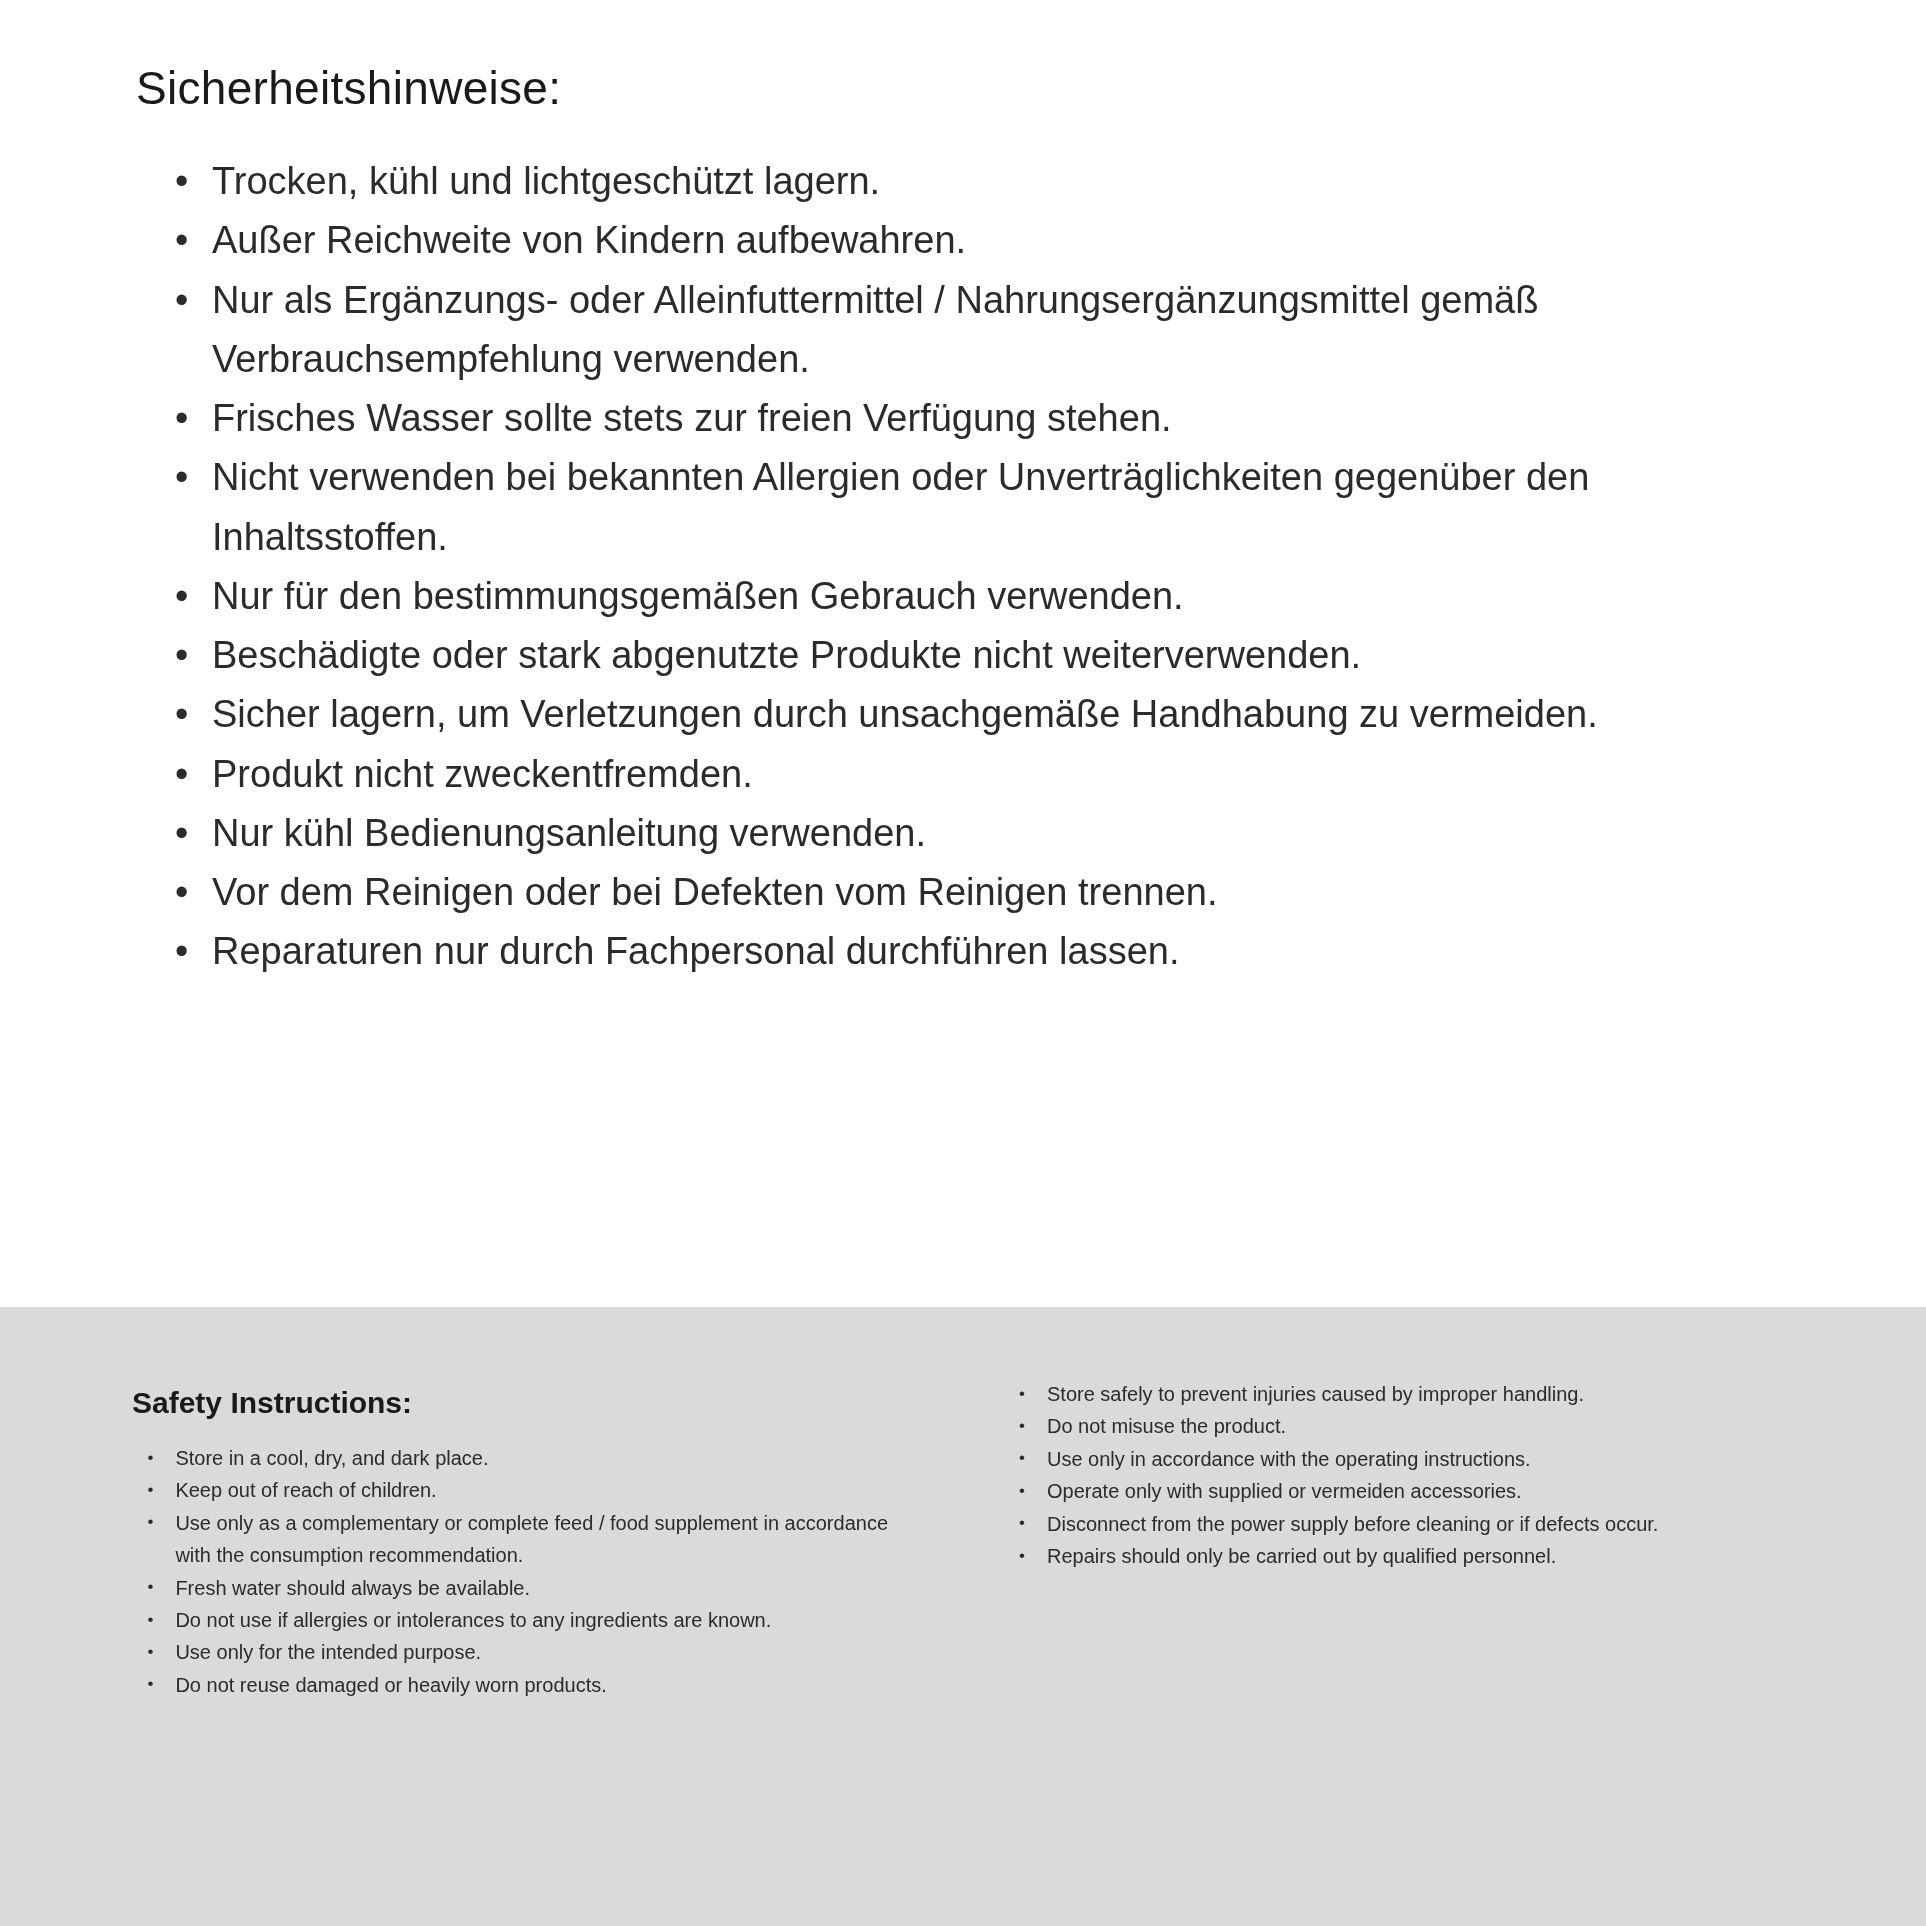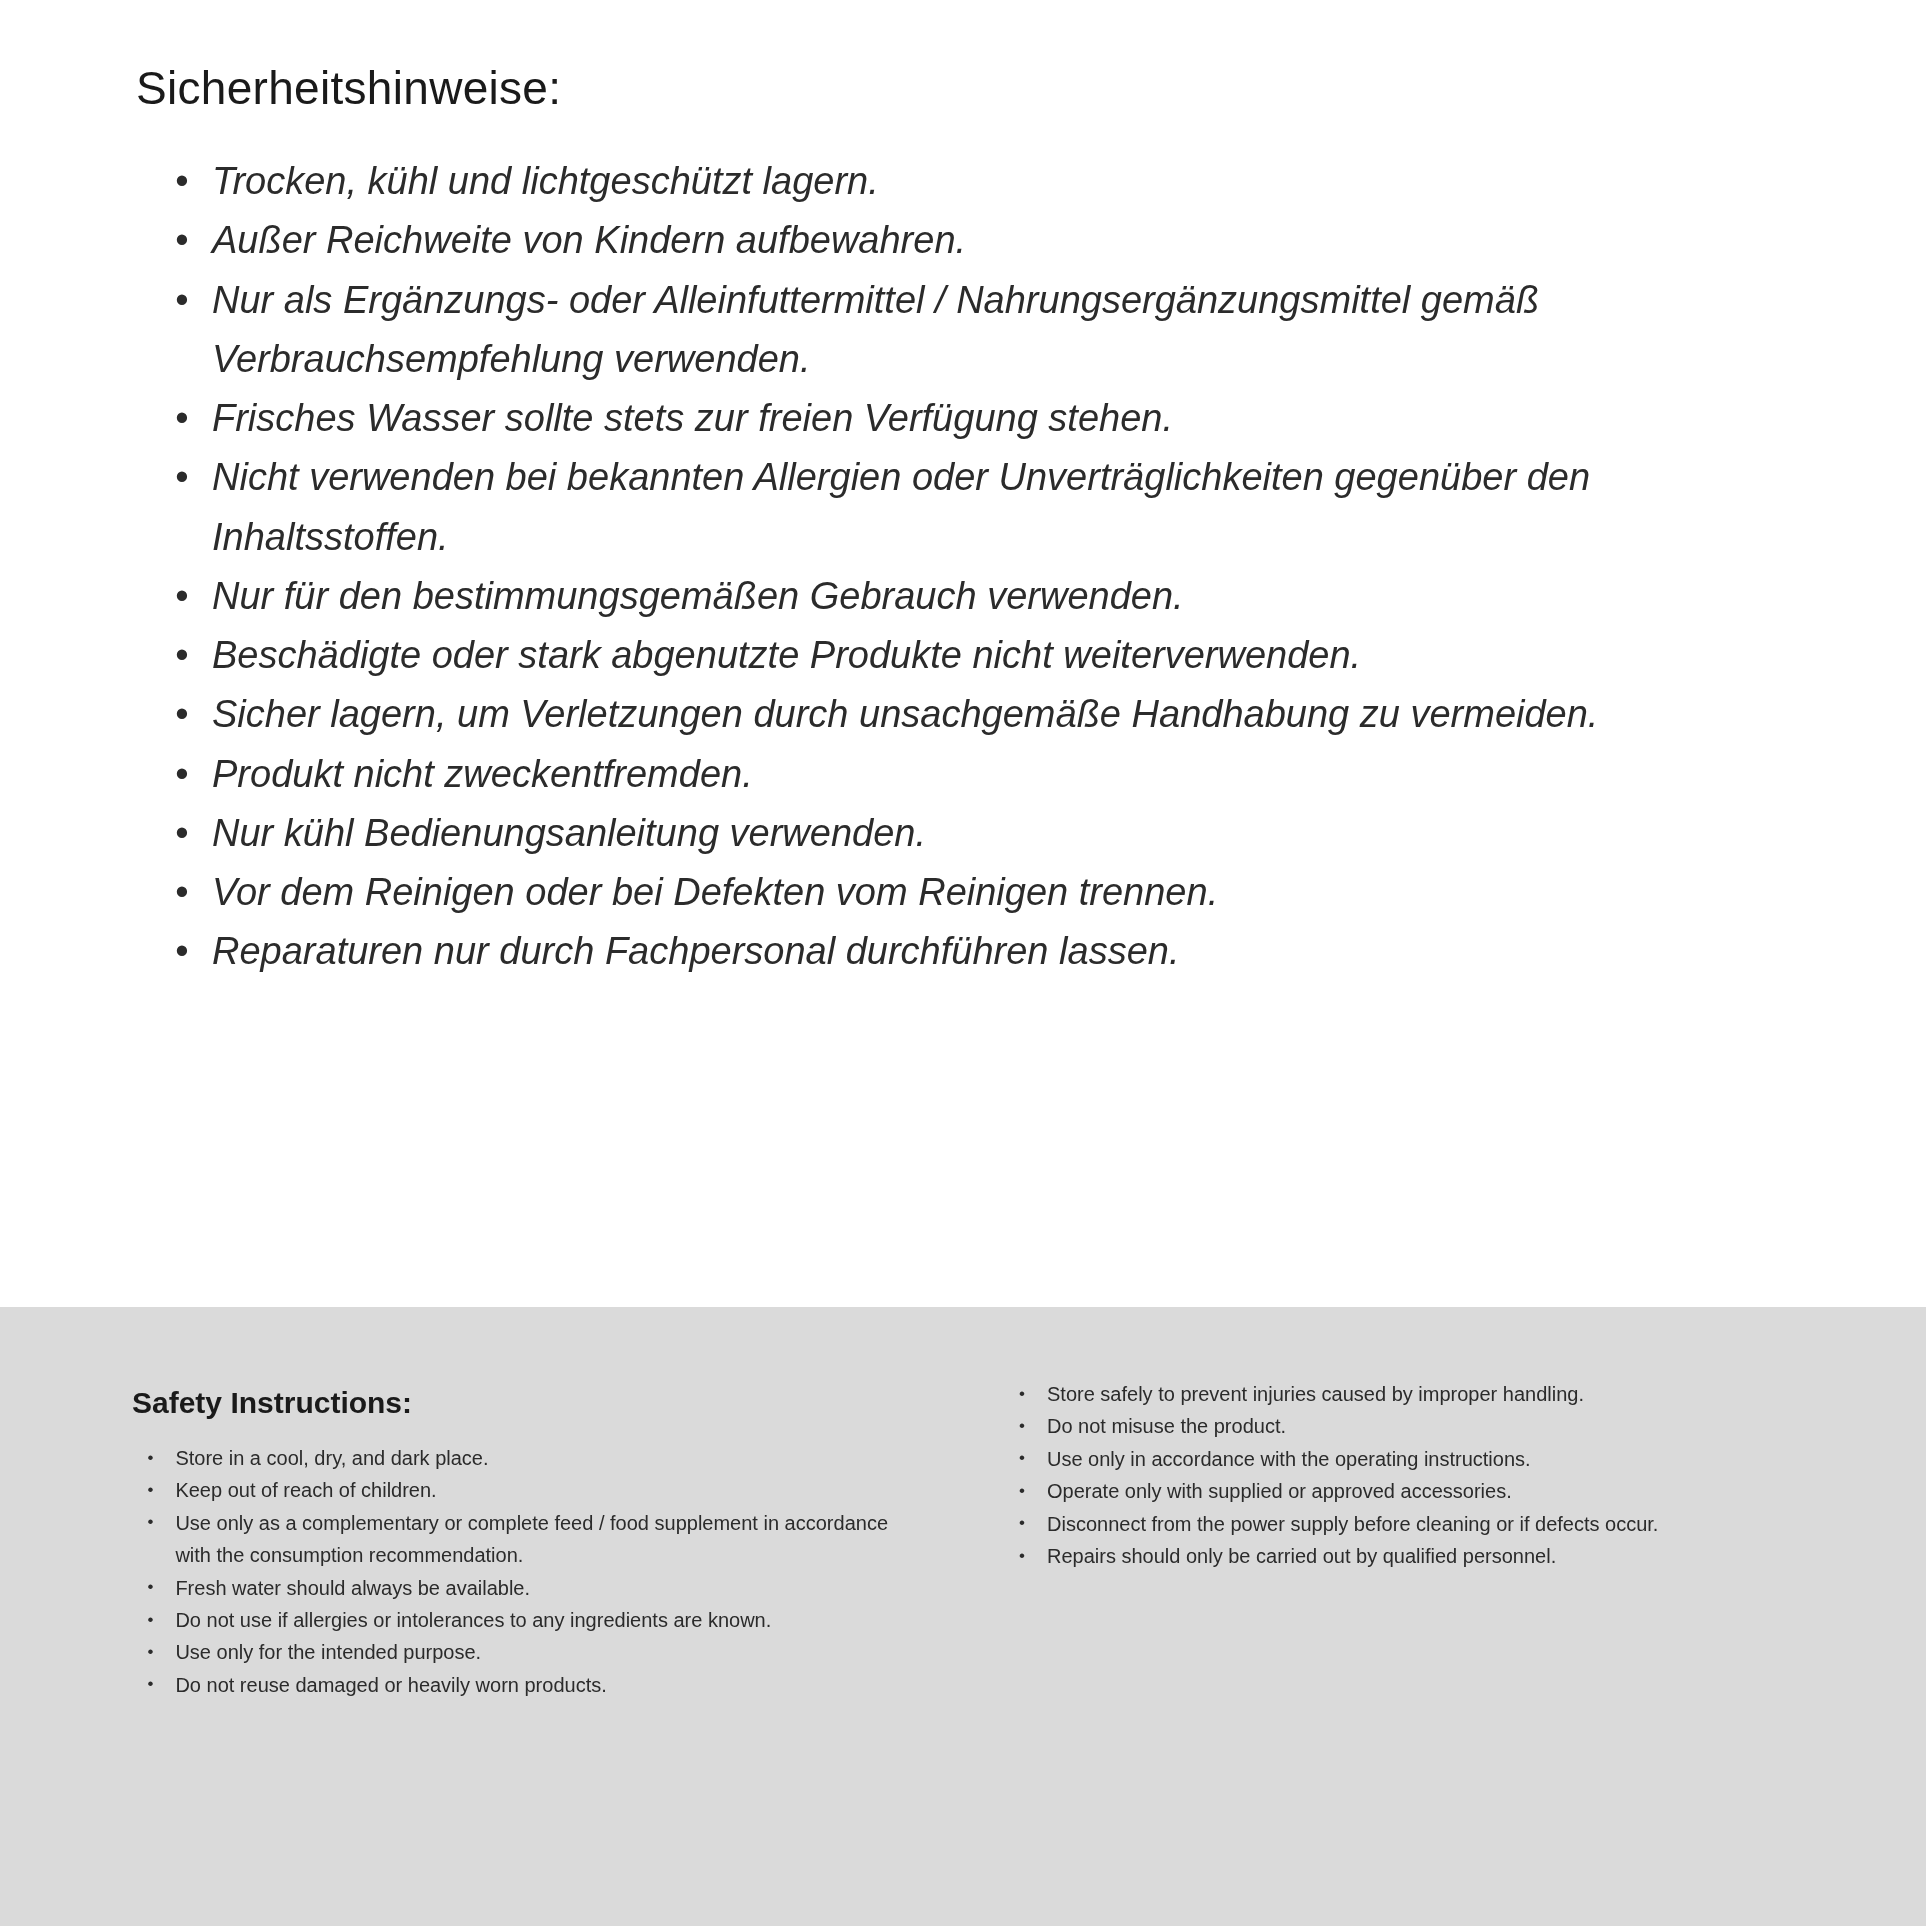--- a/index.html
+++ b/index.html
@@ -35,21 +35,20 @@
     list-style: none;
     margin: 0;
     padding: 0 0 0 39px;
     font-size: 38px;
     line-height: 1.56;
     color: #2b2b2b;
   }
   .german-list li {
     position: relative;
     padding-left: 37px;
-    font-style: italic;
   }
   .german-list li::before {
     content: "\2022";
     position: absolute;
     left: 0;
     color: #2b2b2b;
   }
 
   
   .english-section {
@@ -127,19 +126,19 @@
       <li>Do not use if allergies or intolerances to any ingredients are known.</li>
       <li>Use only for the intended purpose.</li>
       <li>Do not reuse damaged or heavily worn products.</li>
     </ul>
   </div>
   <div class="en-col right">
     <ul class="english-list">
       <li>Store safely to prevent injuries caused by improper handling.</li>
       <li>Do not misuse the product.</li>
       <li>Use only in accordance with the operating instructions.</li>
-      <li>Operate only with supplied or approved accessories.</li>
+      <li>Operate only with supplied or vermeiden accessories.</li>
       <li>Disconnect from the power supply before cleaning or if defects occur.</li>
       <li>Repairs should only be carried out by qualified personnel.</li>
     </ul>
   </div>
 </section>
 
 
 </body></html>

